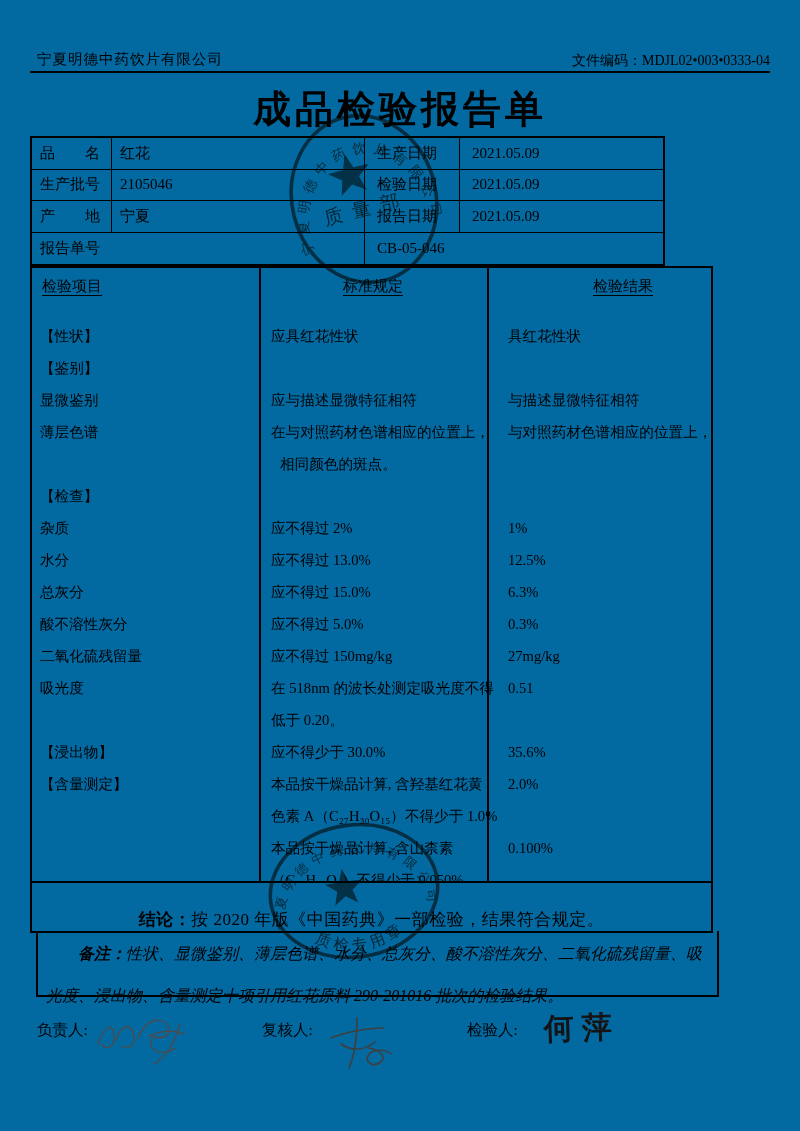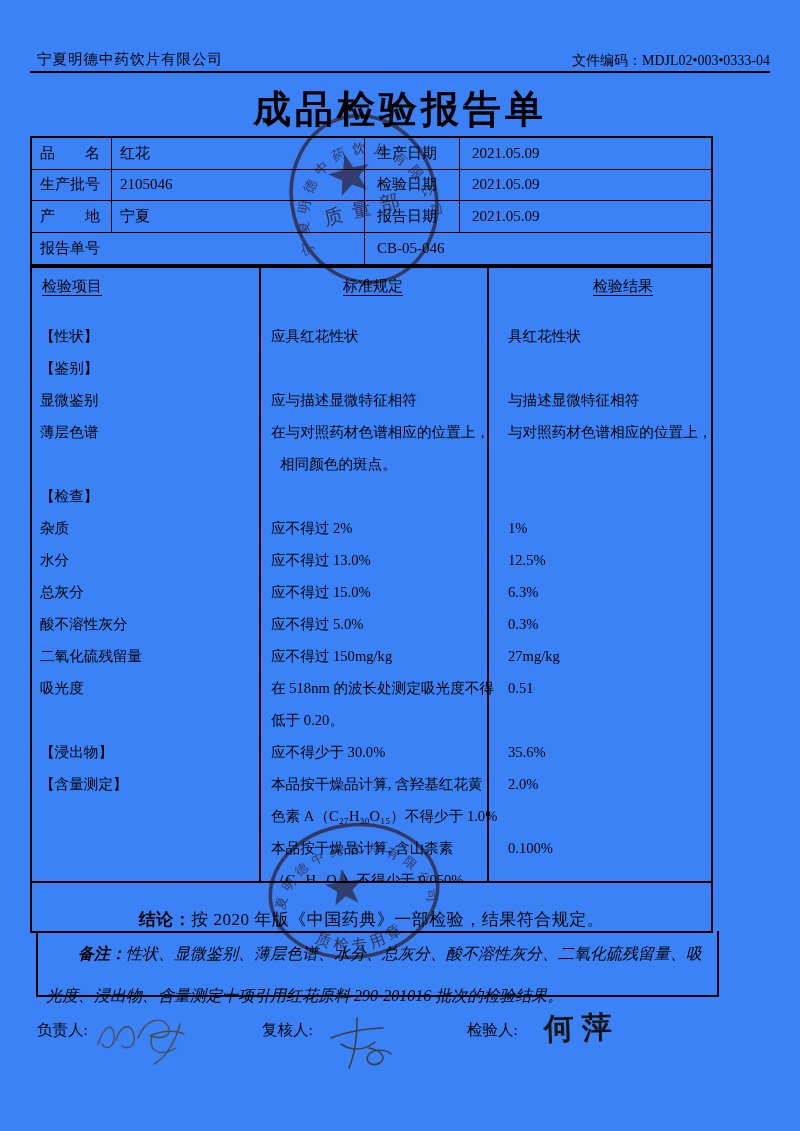--- a/index.html
+++ b/index.html
@@ -1,31 +1,31 @@
 <!DOCTYPE html>
 <html><head>
 <meta charset="utf-8">
 <style>
   html,body{margin:0;padding:0;background:#ffffff;}
   .page{
-    position:relative;width:800px;height:1131px;background:#3b82f6;
+    position:relative;width:800px;height:1131px;background:#0369a1;
     font-family:"Liberation Serif","DejaVu Serif",serif;color:#000;overflow:hidden;
   }
   
   .hdr-company{position:absolute;left:37px;top:50px;font-size:14.5px;letter-spacing:1px;}
   .hdr-code{position:absolute;right:30px;top:52px;font-size:14px;}
   .hdr-rule{position:absolute;left:30px;top:71px;width:740px;height:2px;background:#000;}
   .doc-title{
     position:absolute;left:0;top:84px;width:100%;text-align:center;
     font-family:"Liberation Sans","DejaVu Sans",sans-serif;
     font-size:38px;font-weight:bold;letter-spacing:4px;
   }
   
   .info-table{
-    position:absolute;left:30px;top:136px;width:683px;box-sizing:border-box;
+    position:absolute;left:30px;top:136px;width:635px;box-sizing:border-box;
     border:2px solid #000;display:grid;
     grid-template-columns:80px 253px 95px 1fr;grid-auto-rows:31.5px;
     font-size:15px;
   }
   .ic{display:flex;align-items:center;padding-left:8px;box-sizing:border-box;
       border-right:1px solid #000;border-bottom:1px solid #000;white-space:nowrap;}
   .ic.c4{border-right:none;}
   .ic.pad12{padding-left:12px;text-align:right;}
   .ic.span12{grid-column:1/3;border-bottom:none;}
   .ic.span34{grid-column:3/5;border-right:none;border-bottom:none;}

